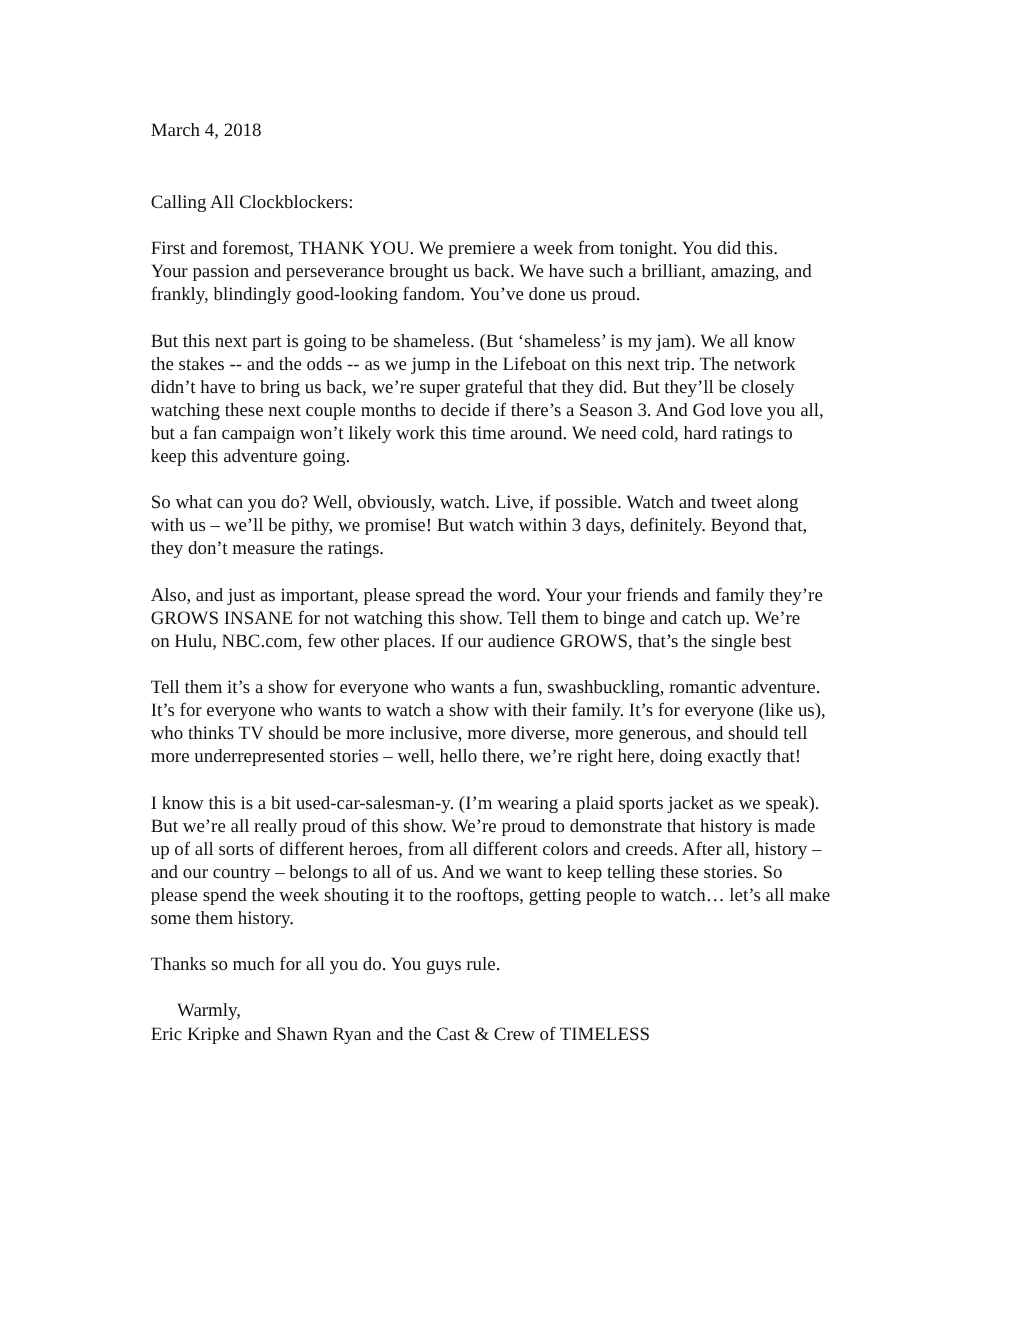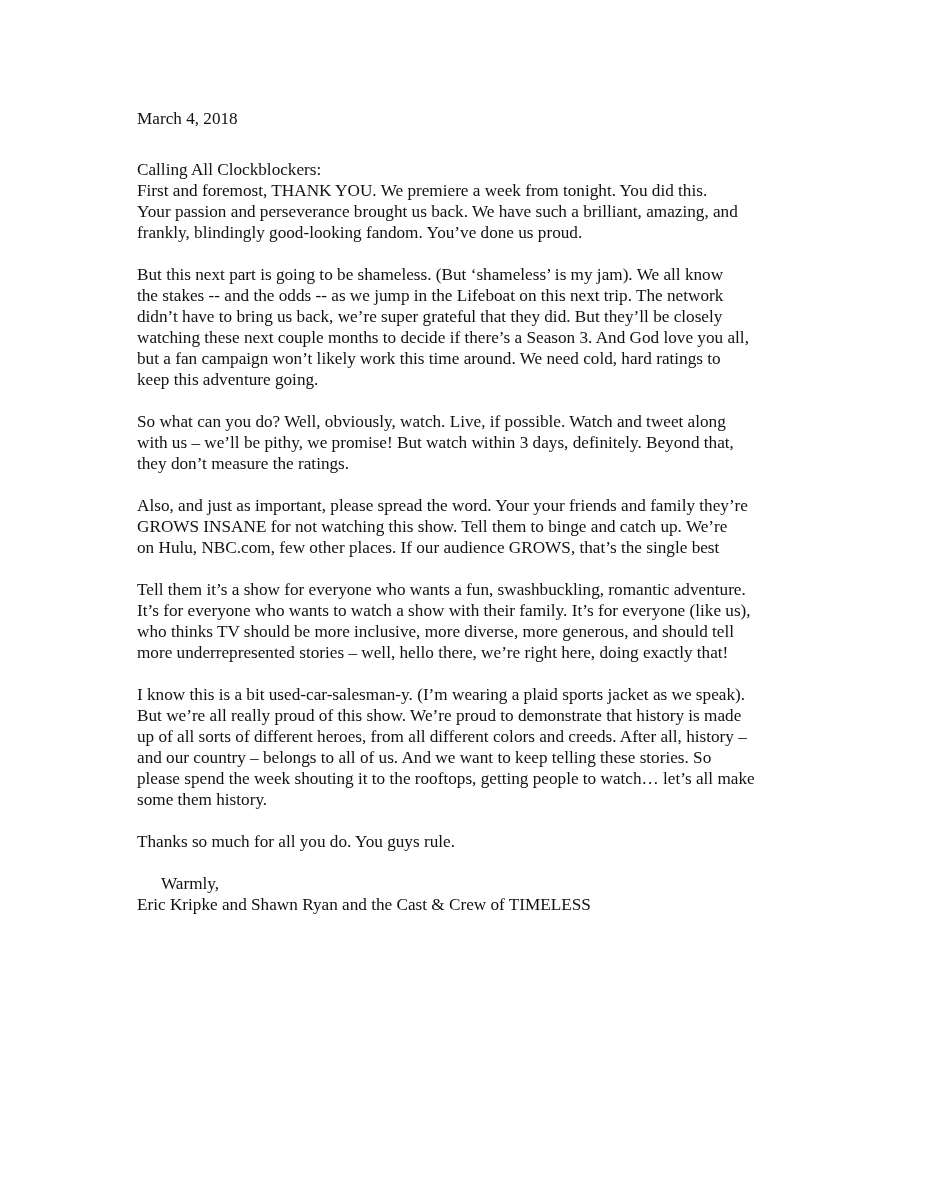--- a/index.html
+++ b/index.html
@@ -8,22 +8,22 @@
       position: absolute;
       left: 137px;
       top: 108px;
       width: 660px;
       font-family: "Liberation Serif", "DejaVu Serif", serif;
       font-size: 17.2px;
       line-height: 21px;
       color: #111111;
     }
     .line { display: block; white-space: nowrap; height: 21px; }
-    .date { margin-bottom: 30px; }
-    .salutation { }
+    .date { margin-bottom: 44px; }
+    .salutation { margin-bottom: 21px; }
     .para { margin-bottom: 21px; }
     .closing { display: block; margin-left: 24px; }
   </style>
 </head>
 <body>
 
 <div class="page">
   <span class="line date">March 4, 2018</span>
   <span class="line salutation">Calling All Clockblockers:</span>
 

